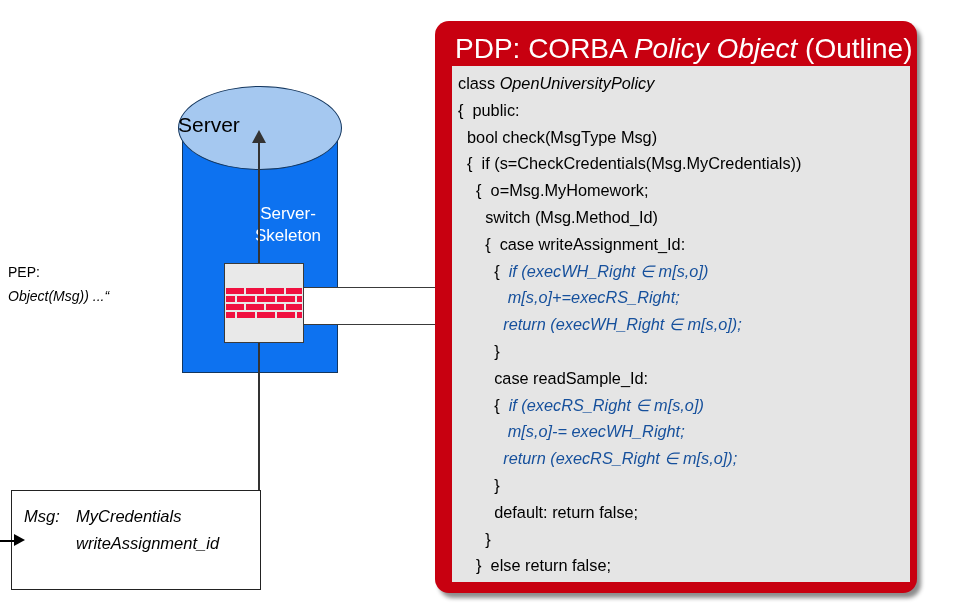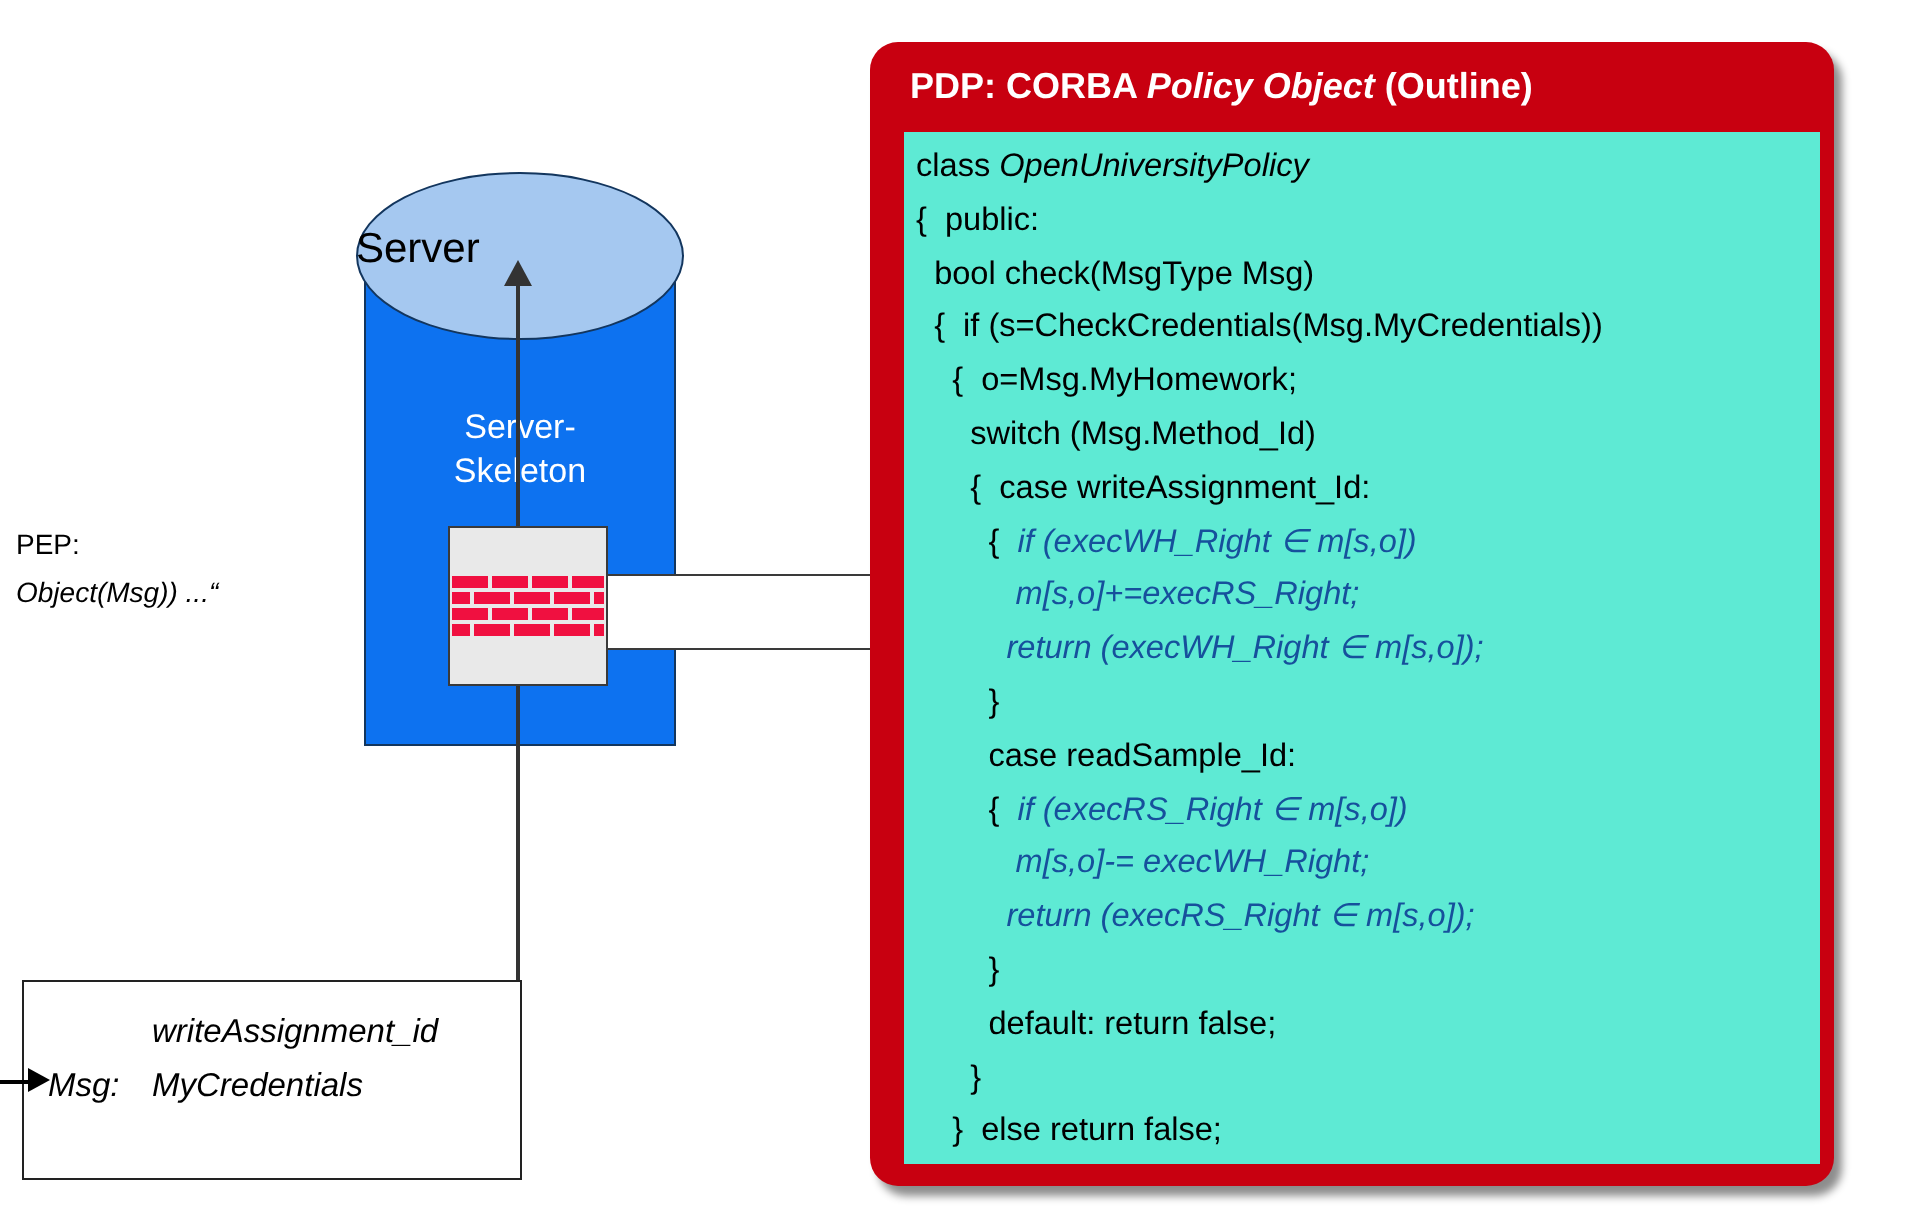--- a/index.html
+++ b/index.html
@@ -67,20 +67,21 @@
   }
   #skeleton-label {
     left: 182px;
     top: 203px;
     width: 156px;
     text-align: center;
     font-size: 17px;
     line-height: 22px;
     color: #ffffff;
     z-index: 14;
+    padding-left: 28px;
   }
 
   
   #pep-box {
     left: 224px;
     top: 263px;
     width: 80px;
     height: 80px;
     background: #E9E9E9;
     border: 1.6px solid #3a3a3a;
@@ -211,32 +212,31 @@
     background: #C80010;
     border-radius: 14px;
     box-shadow: 4px 5px 4px rgba(0,0,0,0.45);
     z-index: 50;
     box-sizing: border-box;
   }
   #pdp-title {
     left: 455px;
     top: 33px;
     width: 450px;
-    font-size: 18px;
+    font-size: 28px;
     color: #ffffff;
     z-index: 54;
     white-space: nowrap;
-    font-weight: bold;
   }
   #pdp-code-area {
     left: 452px;
     top: 66px;
     width: 458px;
     height: 516px;
-    background: #5eead4;
+    background: #e5e5e5;
     z-index: 52;
     overflow: hidden;
   }
   #pdp-code {
     position: absolute;
     left: 6px;
     top: 4px;
     font-size: 16.3px;
     line-height: 26.8px;
     color: #000;
@@ -299,22 +299,22 @@
       <div class="brick" style="width: 9px;"></div>
     </div>
   </div>
 
 <div class="abs" id="arrow-up-line"></div>
 <div class="abs" id="arrow-up-head"></div>
 <div class="abs" id="arrow-elbow-h"></div>
 
 <div class="abs" id="msg-box"></div>
 <div class="abs" id="msg-lines">
+  <div><span class="it msg-key">Msg:</span><span class="it">MyCredentials</span></div>
   <div><span class="msg-indent"></span><span class="it">writeAssignment_id</span></div>
-  <div><span class="it msg-key">Msg:</span><span class="it">MyCredentials</span></div>
 </div>
 <div class="abs" id="msg-arrow-line"></div>
 <div class="abs" id="msg-arrow-head"></div>
 
 <div class="abs" id="pdp-panel"></div>
 <div class="abs" id="pdp-title">
   <span>PDP: CORBA </span><span class="it">Policy Object</span><span> (Outline)</span>
 </div>
 <div class="abs" id="pdp-code-area">
   <div id="pdp-code"><span class="ln"><span>class </span><span class="iname">OpenUniversityPolicy</span></span><span class="ln"><span>{  public:</span></span><span class="ln">  <span>bool check(MsgType Msg)</span></span><span class="ln">  <span>{  if (s=CheckCredentials(Msg.MyCredentials))</span></span><span class="ln">    <span>{  o=Msg.MyHomework;</span></span><span class="ln">      <span>switch (Msg.Method_Id)</span></span><span class="ln">      <span>{  case writeAssignment_Id:</span></span><span class="ln">        <span>{  </span><span class="blue">if (execWH_Right ∈ m[s,o])</span></span><span class="ln">           <span class="blue">m[s,o]+=execRS_Right;</span></span><span class="ln">          <span class="blue">return (execWH_Right ∈ m[s,o]);</span></span><span class="ln">        <span>}</span></span><span class="ln">        <span>case readSample_Id:</span></span><span class="ln">        <span>{  </span><span class="blue">if (execRS_Right ∈ m[s,o])</span></span><span class="ln">           <span class="blue">m[s,o]-= execWH_Right;</span></span><span class="ln">          <span class="blue">return (execRS_Right ∈ m[s,o]);</span></span><span class="ln">        <span>}</span></span><span class="ln">        <span>default: return false;</span></span><span class="ln">      <span>}</span></span><span class="ln">    <span>}  else return false;</span></span><span class="ln">  </span></div>

